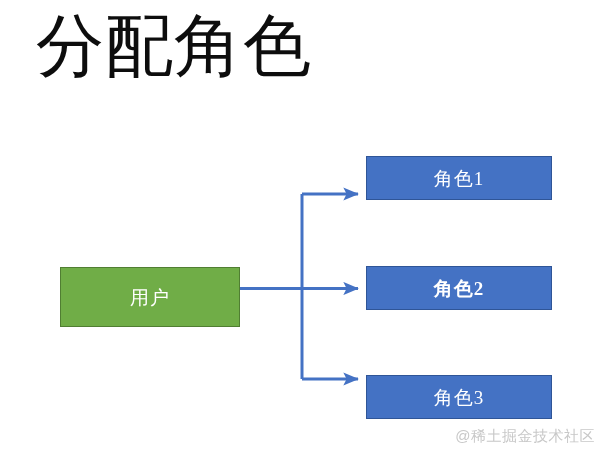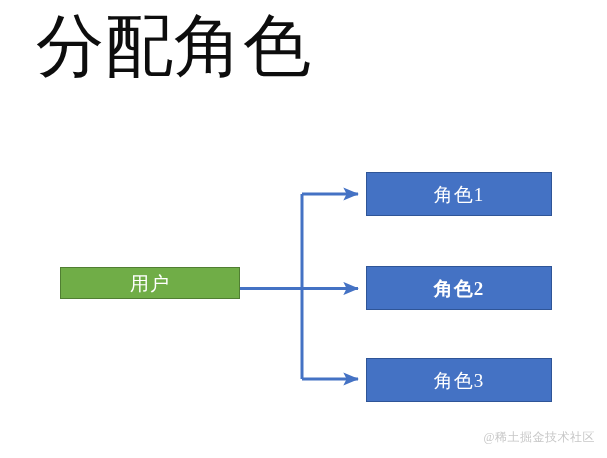--- a/index.html
+++ b/index.html
@@ -61,43 +61,43 @@
     font-family: "Liberation Serif", "DejaVu Serif", serif;
     font-size: 19px;
     line-height: 1;
     letter-spacing: 1px;
     white-space: nowrap;
   }
   .node-source {
     left: 60px;
     top: 267px;
     width: 180px;
-    height: 32px;
+    height: 60px;
     background: #70AD47;
     border: 1px solid #507E32;
     justify-content: center;
   }
   .node-target {
     left: 366px;
     width: 186px;
     height: 44px;
     background: #4472C4;
     border: 1px solid #2F5597;
   }
-  #node-role-1 { top: 172px; justify-content: center; }
+  #node-role-1 { top: 156px; justify-content: center; }
   #node-role-2 { top: 266px; font-weight: bold; }
-  #node-role-3 { top: 358px; }
+  #node-role-3 { top: 375px; }
 
   
   #watermark {
     position: absolute;
     right: 12px;
     bottom: 12px;
-    font-family: Liberation Serif, serif;
-    font-size: 12px;
+    font-family: Liberation Sans, sans-serif;
+    font-size: 15px;
     color: #c8c8c8;
     letter-spacing: 0.5px;
     white-space: nowrap;
     user-select: none;
   }
 </style>
 </head>
 <body>
 
 <div id="slide">

